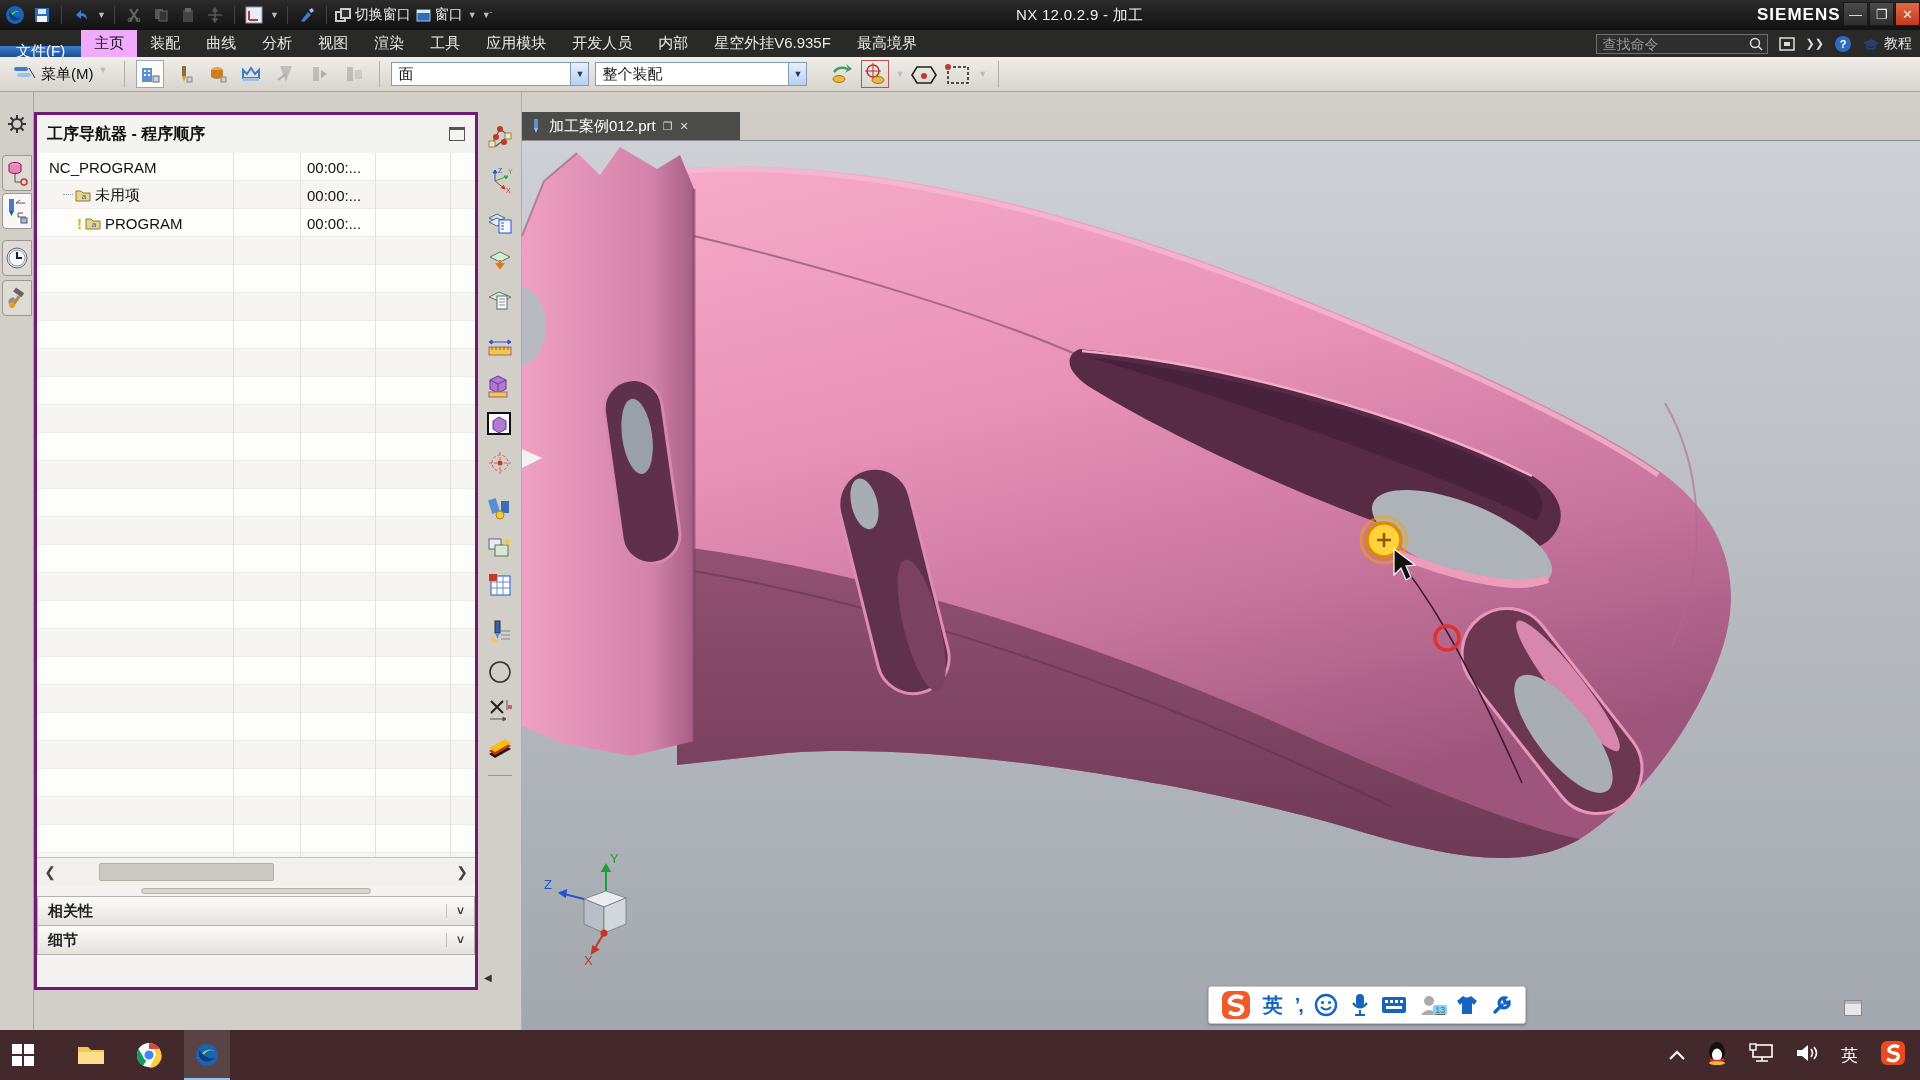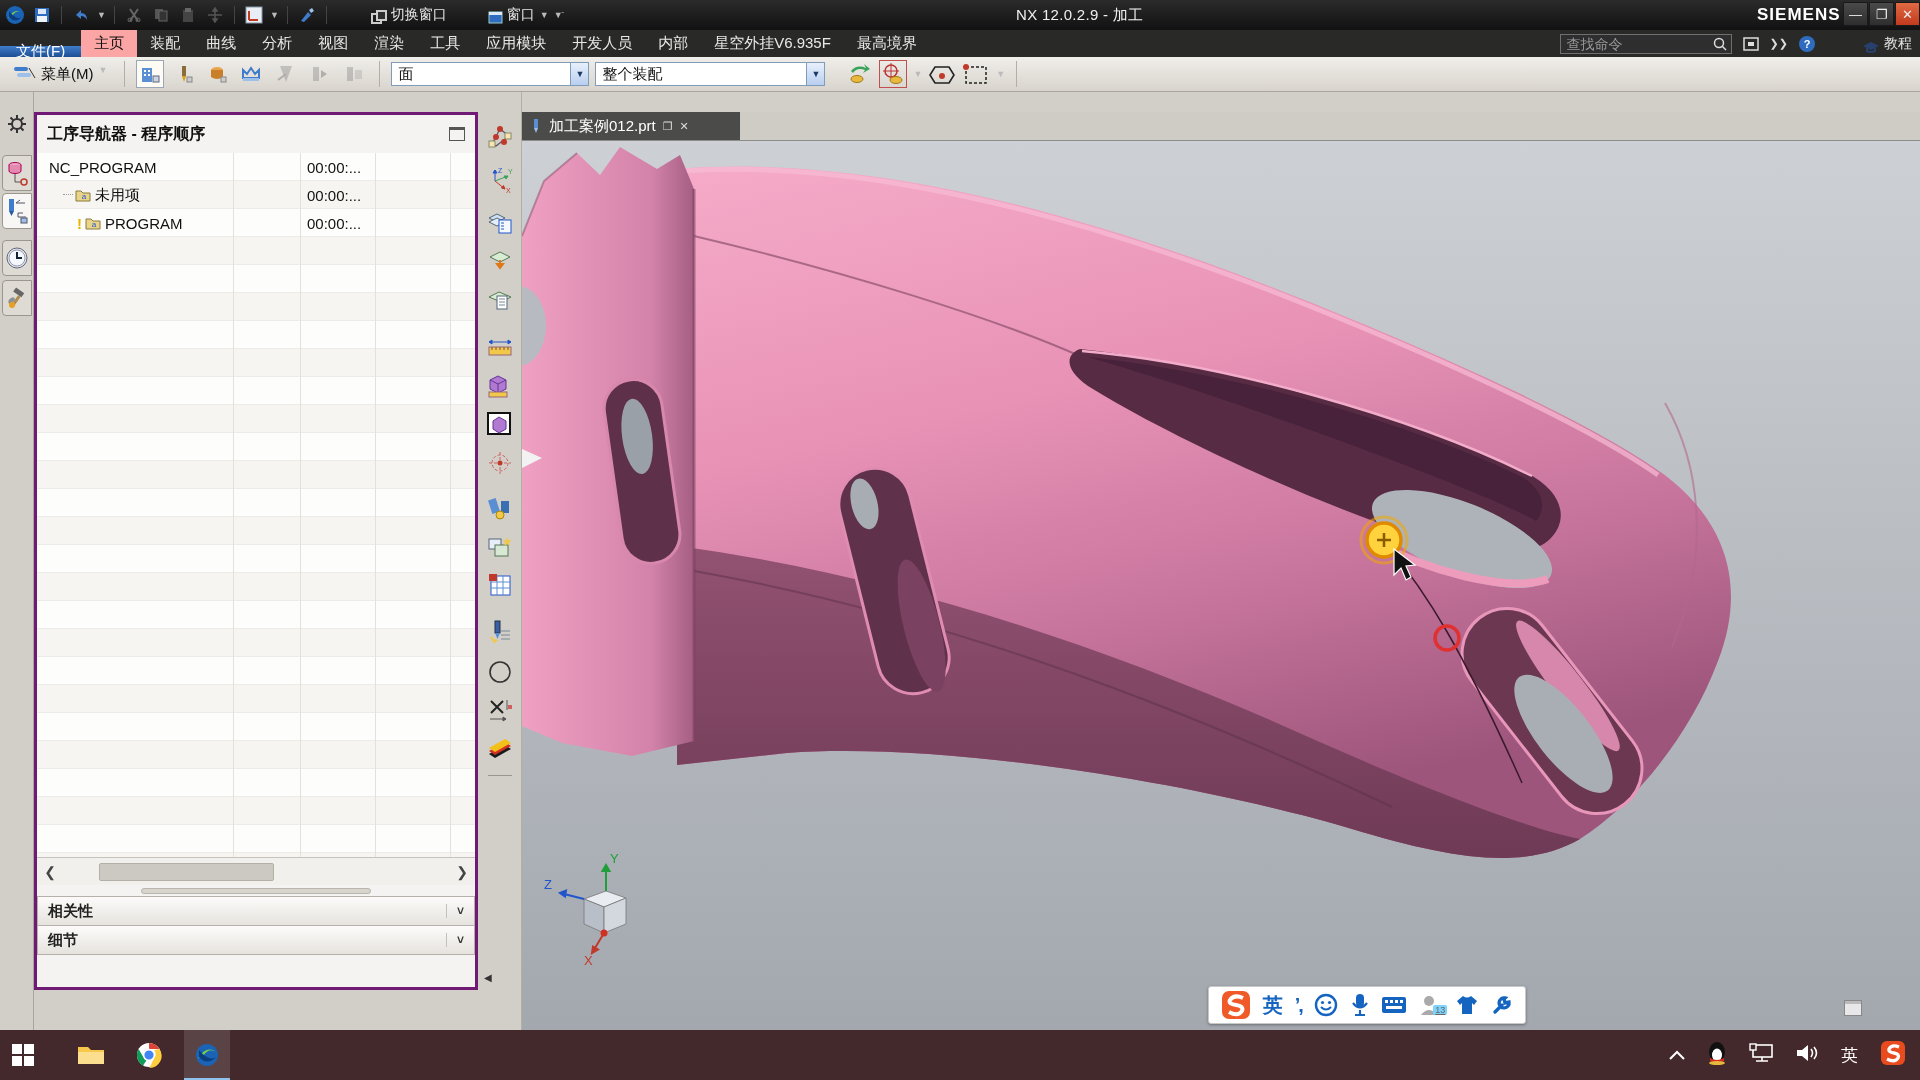--- a/index.html
+++ b/index.html
@@ -7,33 +7,33 @@
     font-family:"Liberation Sans","DejaVu Sans",sans-serif; }
   .abs { position:absolute; }
   #app { position:relative; width:1920px; height:1080px; background:#d2cfc8; }
 
   
   #titlebar { left:0; top:0; width:1920px; height:30px;
     background:linear-gradient(180deg,#2b2b2b,#111); color:#ddd; }
   .qrow { display:flex; align-items:center; height:30px; padding-left:4px; gap:5px; }
   .qico { width:22px; height:22px; display:flex; align-items:center; justify-content:center; }
   .qsep { width:1px; height:18px; background:#444; margin:0 3px; }
-  .qtext { color:#e6e6e6; font-size:14px; display:flex; align-items:flex-end; gap:4px;margin-left:36px; }
+  .qtext { color:#e6e6e6; font-size:14px; display:flex; align-items:center; gap:4px; }
   .dd { color:#bbb; font-size:9px; }
   #win-title { top:6px; left:1016px; color:#efefef; font-size:15px; letter-spacing:.3px; }
   #brand { top:5px; left:1757px; color:#fff; font-size:17px; font-weight:bold; letter-spacing:1px; }
   .winbtn { top:2px; width:25px; height:24px; display:flex; align-items:center; justify-content:center;
     color:#eee; font-size:13px; background:linear-gradient(180deg,#4a4a4a,#2e2e2e); border:1px solid #1a1a1a; }
   #btn-close { background:linear-gradient(180deg,#e06a43,#c23a1f); }
 
   
   #menubar { left:0; top:30px; width:1920px; height:27px; background:#292928; display:flex; align-items:stretch; }
   .mtab { color:#e8e8e8; font-size:15px; padding:0 13px; display:flex; align-items:center; cursor:default; }
   .mtab.file { background:linear-gradient(180deg,#3f7ccb,#1d4f93); color:#fff; padding:0 16px;margin-top:16px; }
-  .mtab.active { background:#fca5a5; color:#111; }
+  .mtab.active { background:#f0abfc; color:#111; }
   #menu-right { margin-left:auto; display:flex; align-items:center; gap:10px; padding-right:8px; }
   #cmd-search { width:172px; height:20px; background:#2e2e2e; border:1px solid #6f6f6f; color:#bbb;
     font-size:14px; padding:0 22px 0 6px; }
   #cmd-search::placeholder { color:#999; }
   .mb-ico { color:#ddd; font-size:14px; display:flex; align-items:center; }
 
   
   #ribbon { left:0; top:57px; width:1920px; height:35px;
     background:linear-gradient(180deg,#f0eeea,#d8d4cd); border-bottom:1px solid #a9a59d;
     display:flex; align-items:center; padding-left:8px; gap:6px; }
@@ -304,21 +304,21 @@
       <svg width="20" height="20">
           <rect x="3" y="3" width="6" height="14" fill="#888"></rect>
           <rect x="11" y="6" width="7" height="9" fill="#aaa"></rect>
         </svg>
     </span>
     <span class="rsep"></span>
     <span class="combo" style="width:198px">
       <span class="val">面</span>
         <span class="btn">▼</span>
     </span>
-    <span class="combo" style="width:230px">
+    <span class="combo" style="width:212px">
       <span class="val">整个装配</span>
         <span class="btn">▼</span>
     </span>
     <span style="width:8px"></span>
     <span class="ribico">
       <svg width="24" height="22">
           <path d="M4 8 Q10 1 19 5 L17 1 L23 6 L16 10 L18 7 Q10 4 6 10 Z" fill="#3aa35a"></path>
           <ellipse cx="10" cy="16" rx="6" ry="3.5" fill="#e8b93c" stroke="#a07818"></ellipse>
         </svg>
     </span>

